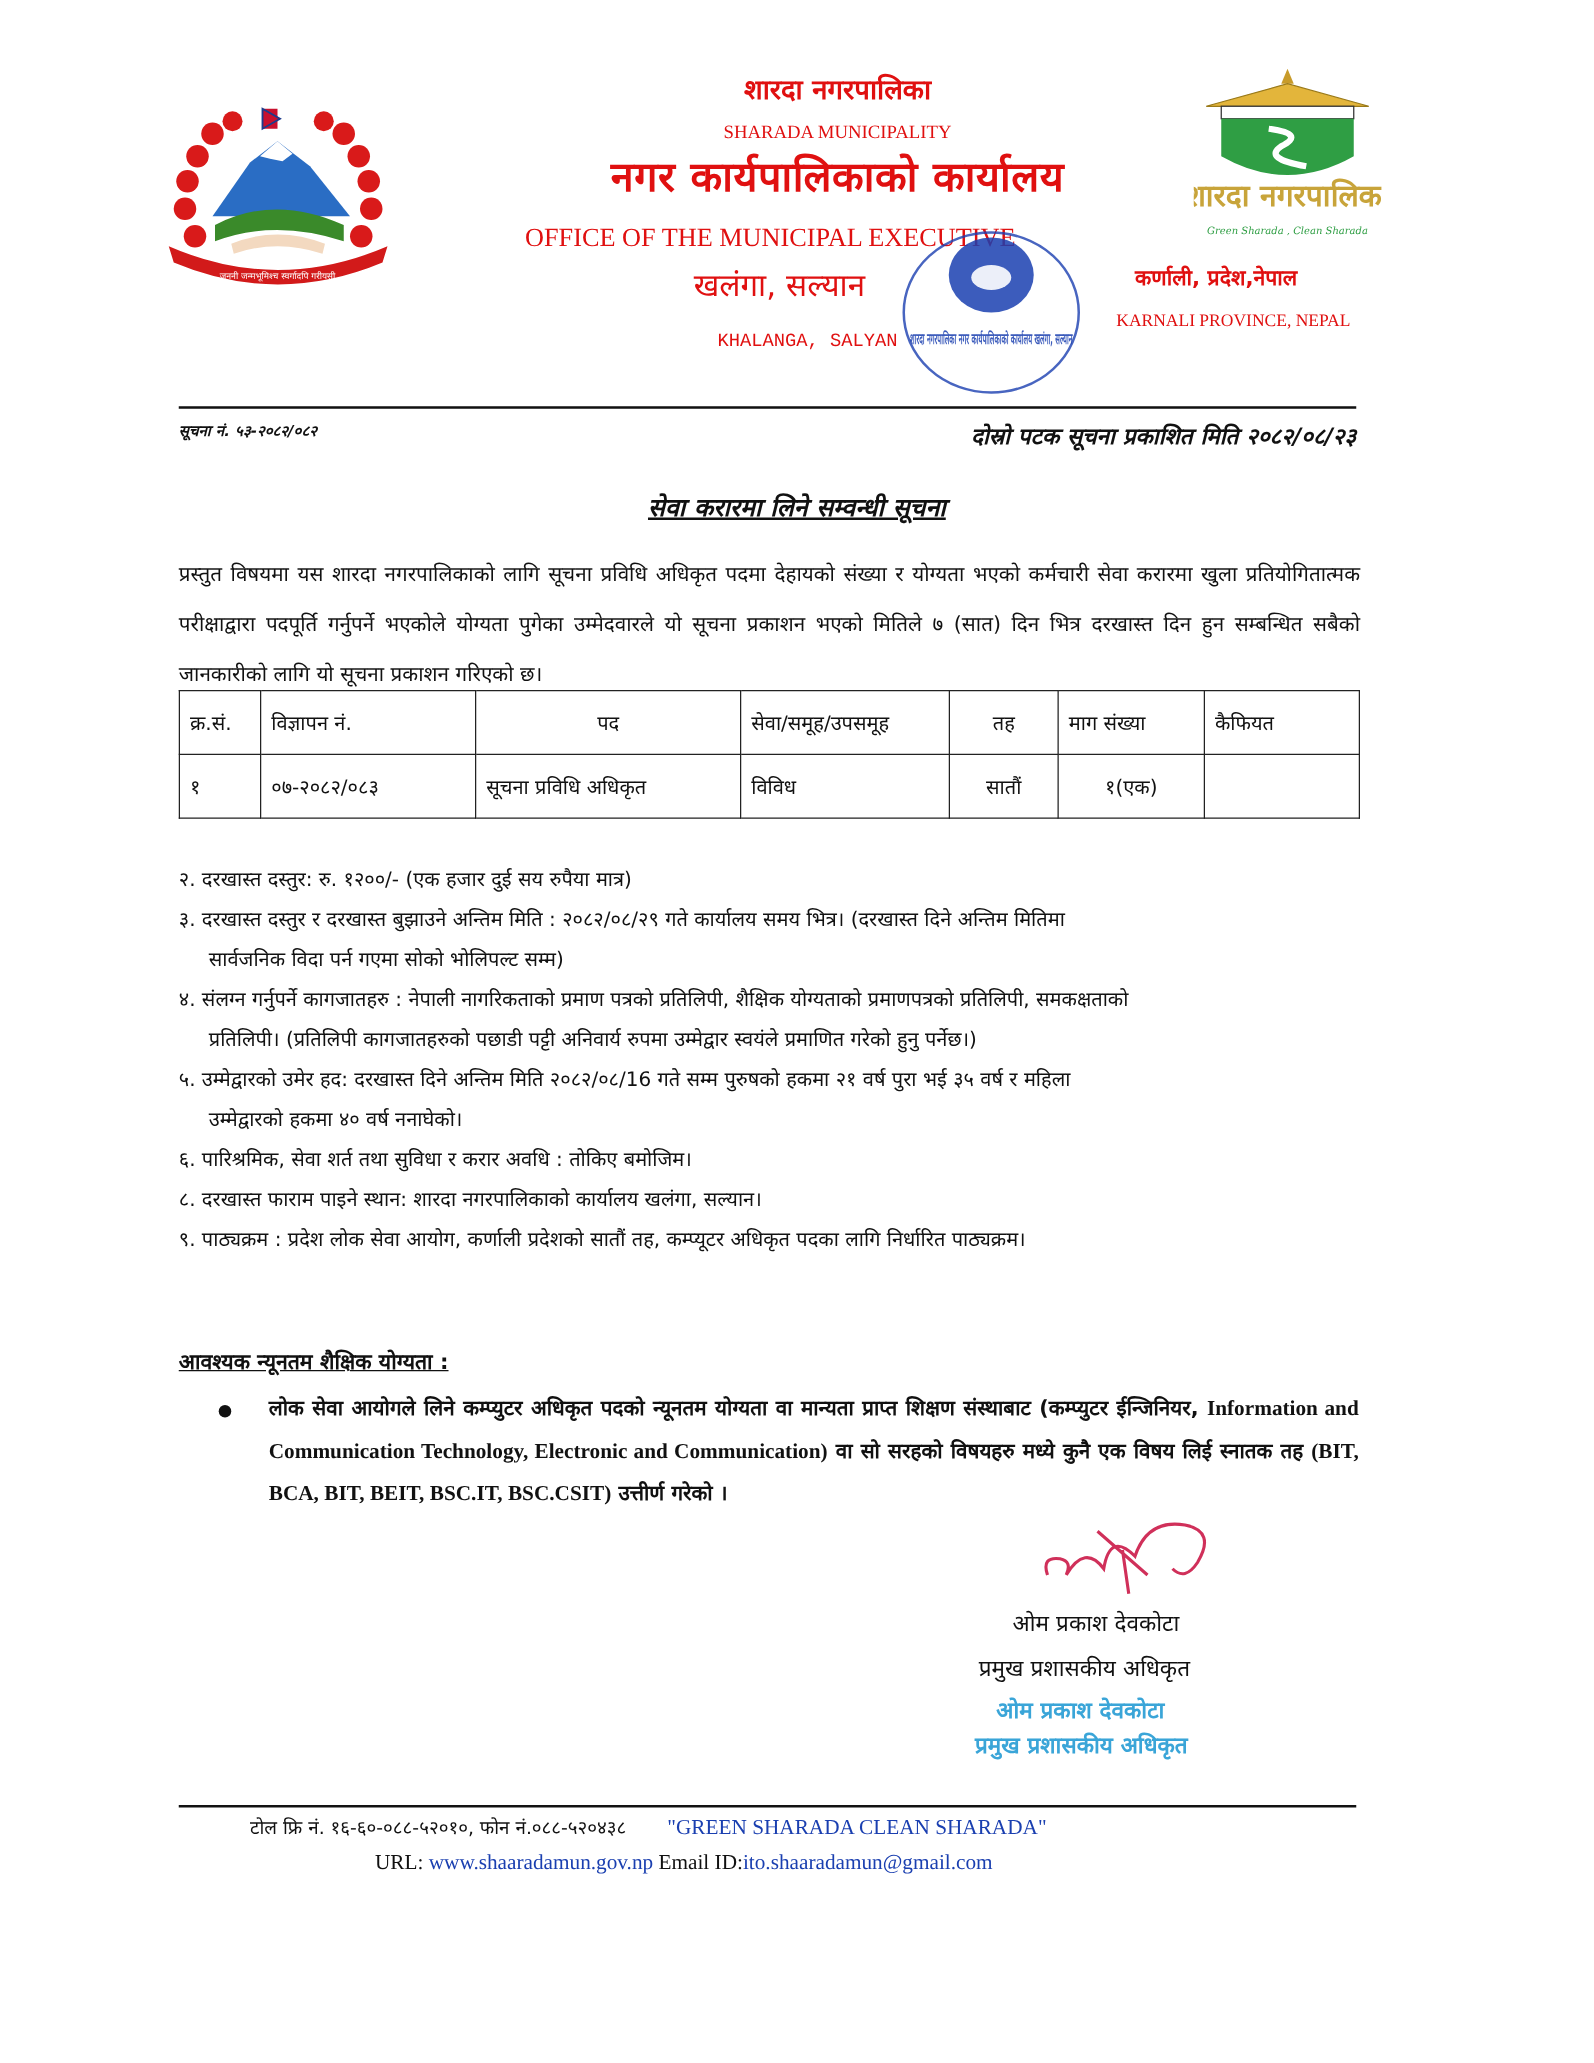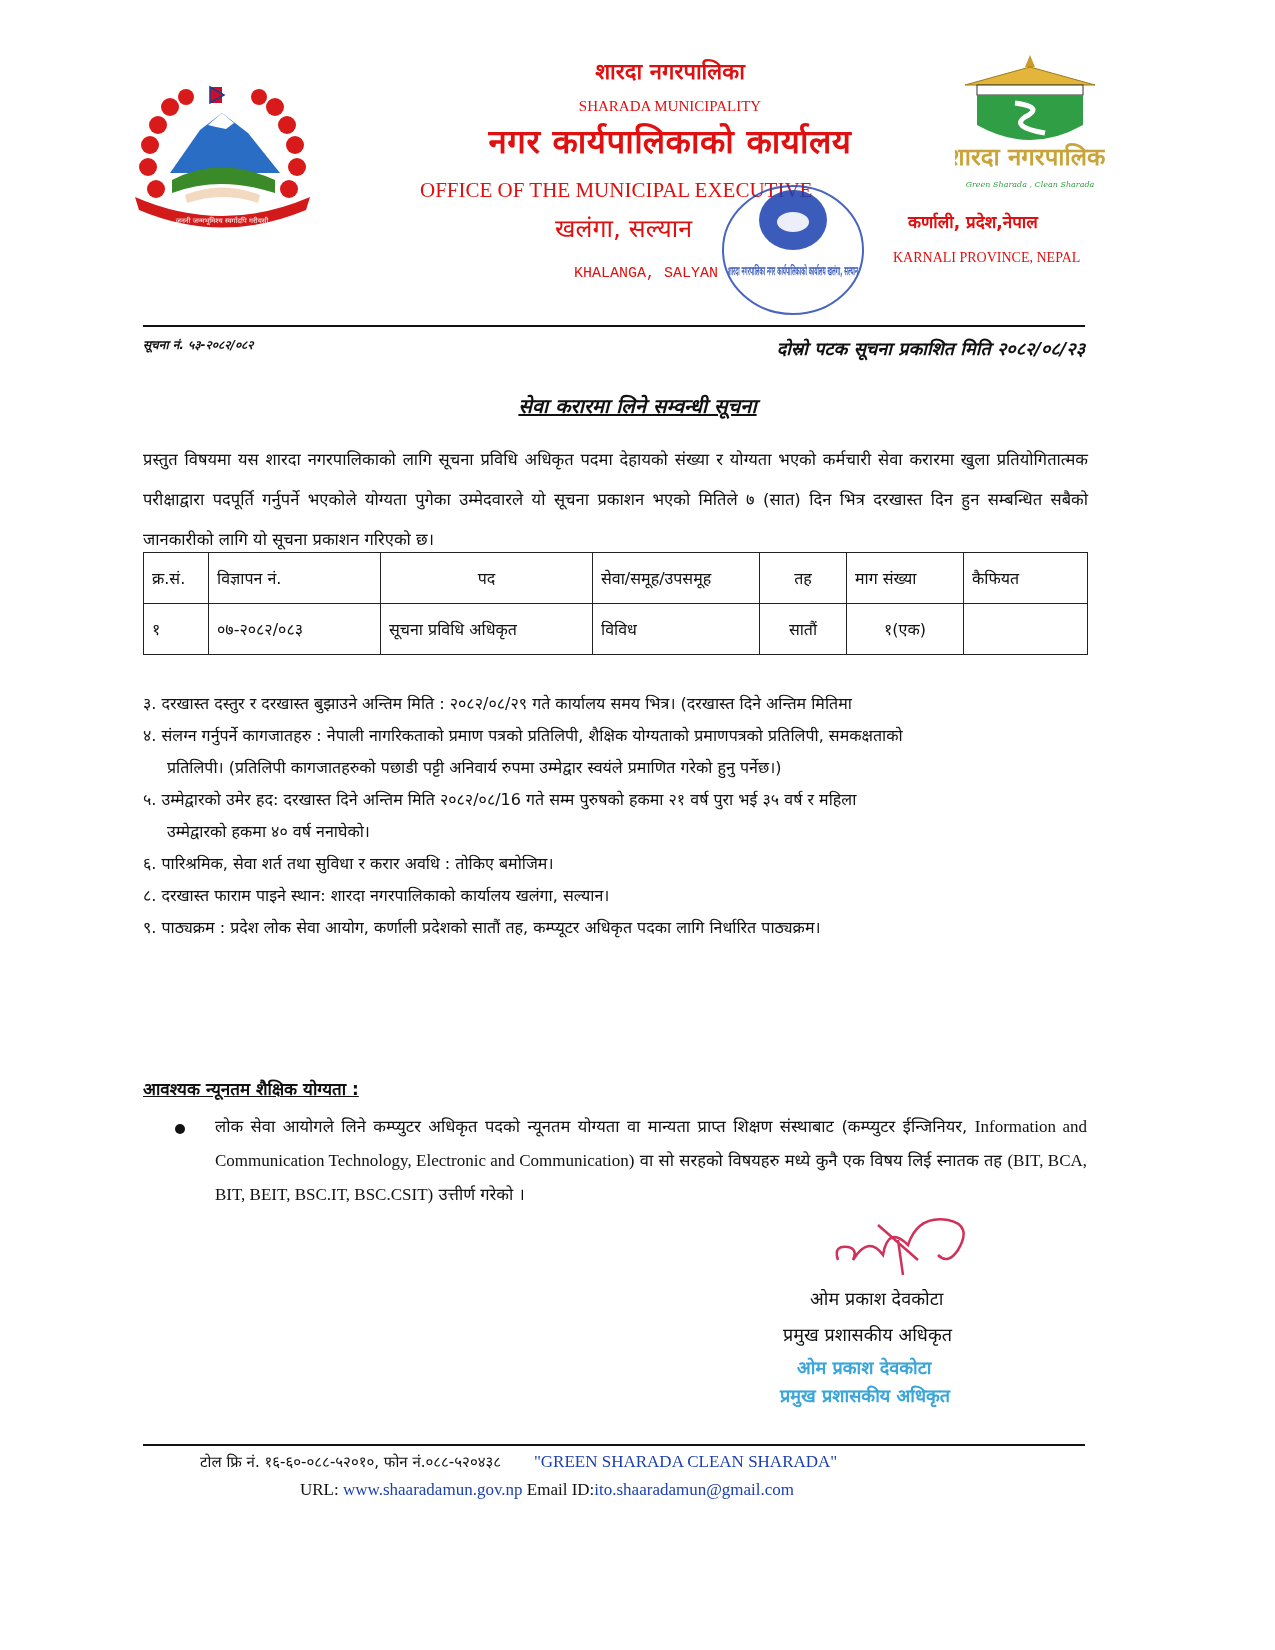--- a/index.html
+++ b/index.html
@@ -32,21 +32,21 @@
 
   table.posts { position: absolute; top: 552px; left: 143px; width: 945px; border-collapse: collapse; font-size: 16px; }
   table.posts td { border: 1.5px solid #222; height: 50px; padding: 0 8px; vertical-align: middle; }
 
   .list { left: 143px; width: 945px; font-size: 16px; line-height: 32px; }
   .list .item { text-align: justify; }
   .list .cont { padding-left: 24px; }
   #req-heading { top: 1077px; left: 143px; font-size: 17px; font-weight: bold; text-decoration: underline; }
   #bullet-row { top: 1110px; left: 175px; width: 912px; font-size: 16.5px; line-height: 34px; }
   #bullet-row .dot { position: absolute; left: 0; top: 14px; width: 10px; height: 10px; border-radius: 50%; background: #111; }
-  #bullet-row .txt { margin-left: 40px; text-align: justify; }
+  #bullet-row .txt { margin-left: 40px; text-align: justify; font-weight: bold; }
   .en { font-family: "Liberation Serif", serif; font-size: 17px; }
 
   .sig-scribble { left: 828px; top: 1205px; width: 145px; height: 80px; }
   #sig-name { top: 1286px; left: 810px; font-size: 18px; }
   #sig-title { top: 1322px; left: 783px; font-size: 18px; }
   #stamp-name { top: 1355px; left: 797px; font-size: 18px; font-weight: bold; color: #3aa5d8; }
   #stamp-title { top: 1383px; left: 780px; font-size: 18px; font-weight: bold; color: #3aa5d8; }
 
   #foot-rule { top: 1444px; }
   #foot-line1 { top: 1451px; left: 200px; font-size: 15px; }
@@ -140,21 +140,23 @@
     <td>सूचना प्रविधि अधिकृत</td>
     <td>विविध</td>
     <td style="text-align:center">सातौं</td>
     <td style="text-align:center">१(एक)</td>
     <td></td>
   </tr>
 </tbody>
   </table>
 
 <div class="abs list" style="top:688px;">
+  <div class="item">२. दरखास्त दस्तुर: रु. १२००/- (एक हजार दुई सय रुपैया मात्र)</div>
   <div class="item">३. दरखास्त दस्तुर र दरखास्त बुझाउने अन्तिम मिति : २०८२/०८/२९ गते कार्यालय समय भित्र। (दरखास्त दिने अन्तिम मितिमा</div>
+  <div class="item cont">सार्वजनिक विदा पर्न गएमा सोको भोलिपल्ट सम्म)</div>
   <div class="item">४. संलग्न गर्नुपर्ने कागजातहरु : नेपाली नागरिकताको प्रमाण पत्रको प्रतिलिपी, शैक्षिक योग्यताको प्रमाणपत्रको प्रतिलिपी, समकक्षताको</div>
   <div class="item cont">प्रतिलिपी। (प्रतिलिपी कागजातहरुको पछाडी पट्टी अनिवार्य रुपमा उम्मेद्वार स्वयंले प्रमाणित गरेको हुनु पर्नेछ।)</div>
   <div class="item">५. उम्मेद्वारको उमेर हद: दरखास्त दिने अन्तिम मिति २०८२/०८/16 गते सम्म पुरुषको हकमा २१ वर्ष पुरा भई ३५ वर्ष र महिला</div>
   <div class="item cont">उम्मेद्वारको हकमा ४० वर्ष ननाघेको।</div>
   <div class="item">६. पारिश्रमिक, सेवा शर्त तथा सुविधा र करार अवधि : तोकिए बमोजिम।</div>
   <div class="item">८. दरखास्त फाराम पाइने स्थान: शारदा नगरपालिकाको कार्यालय खलंगा, सल्यान।</div>
   <div class="item">९. पाठ्यक्रम : प्रदेश लोक सेवा आयोग, कर्णाली प्रदेशको सातौं तह, कम्प्यूटर अधिकृत पदका लागि निर्धारित पाठ्यक्रम।</div>
 </div>
 
 <div class="abs" id="req-heading">आवश्यक न्यूनतम शैक्षिक योग्यता :</div>

